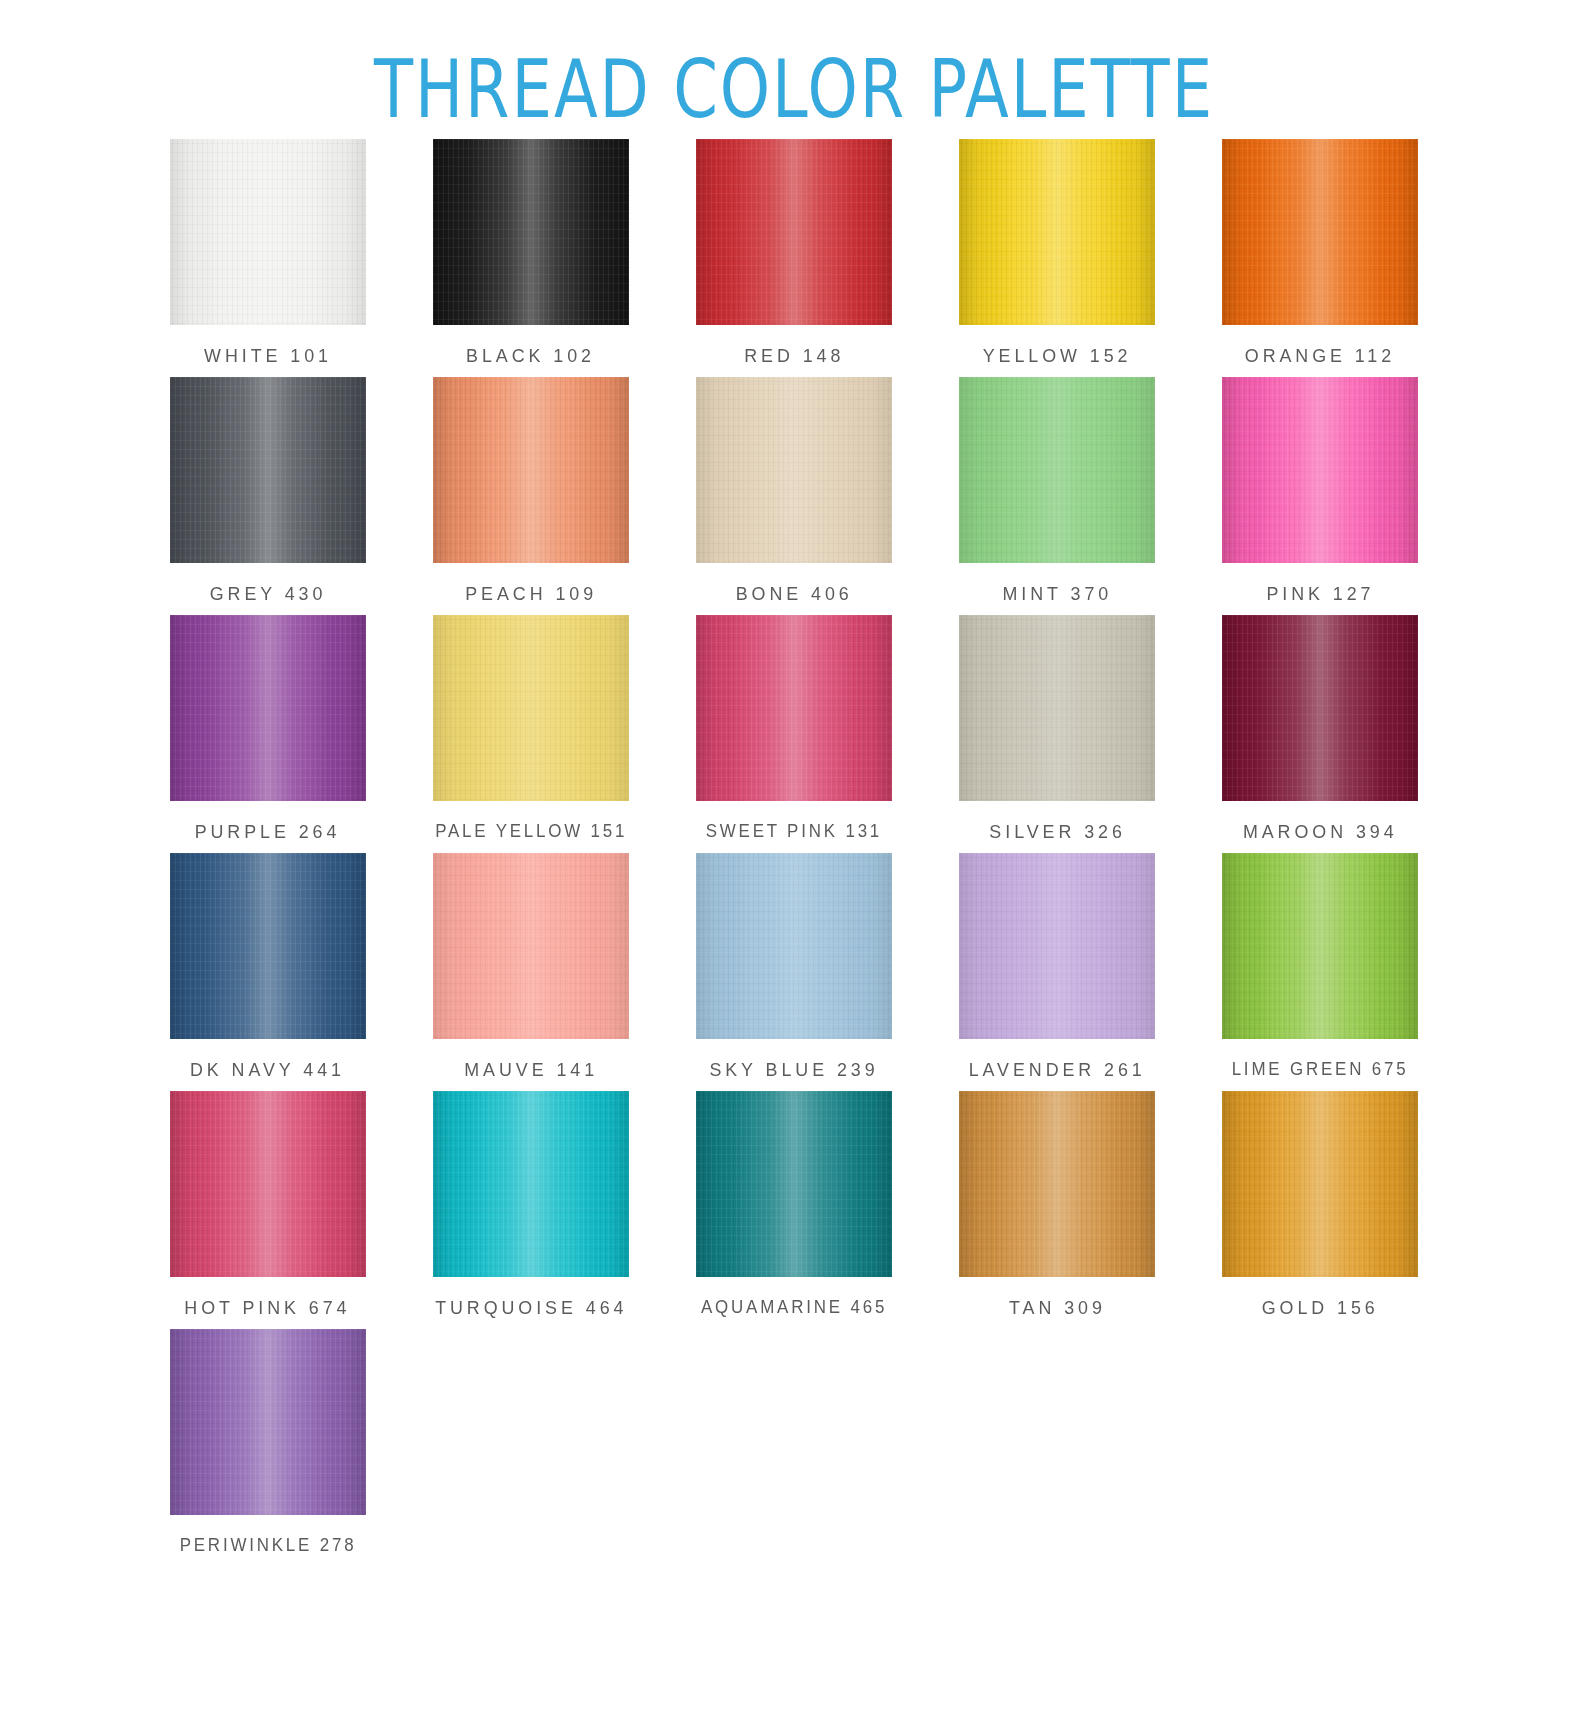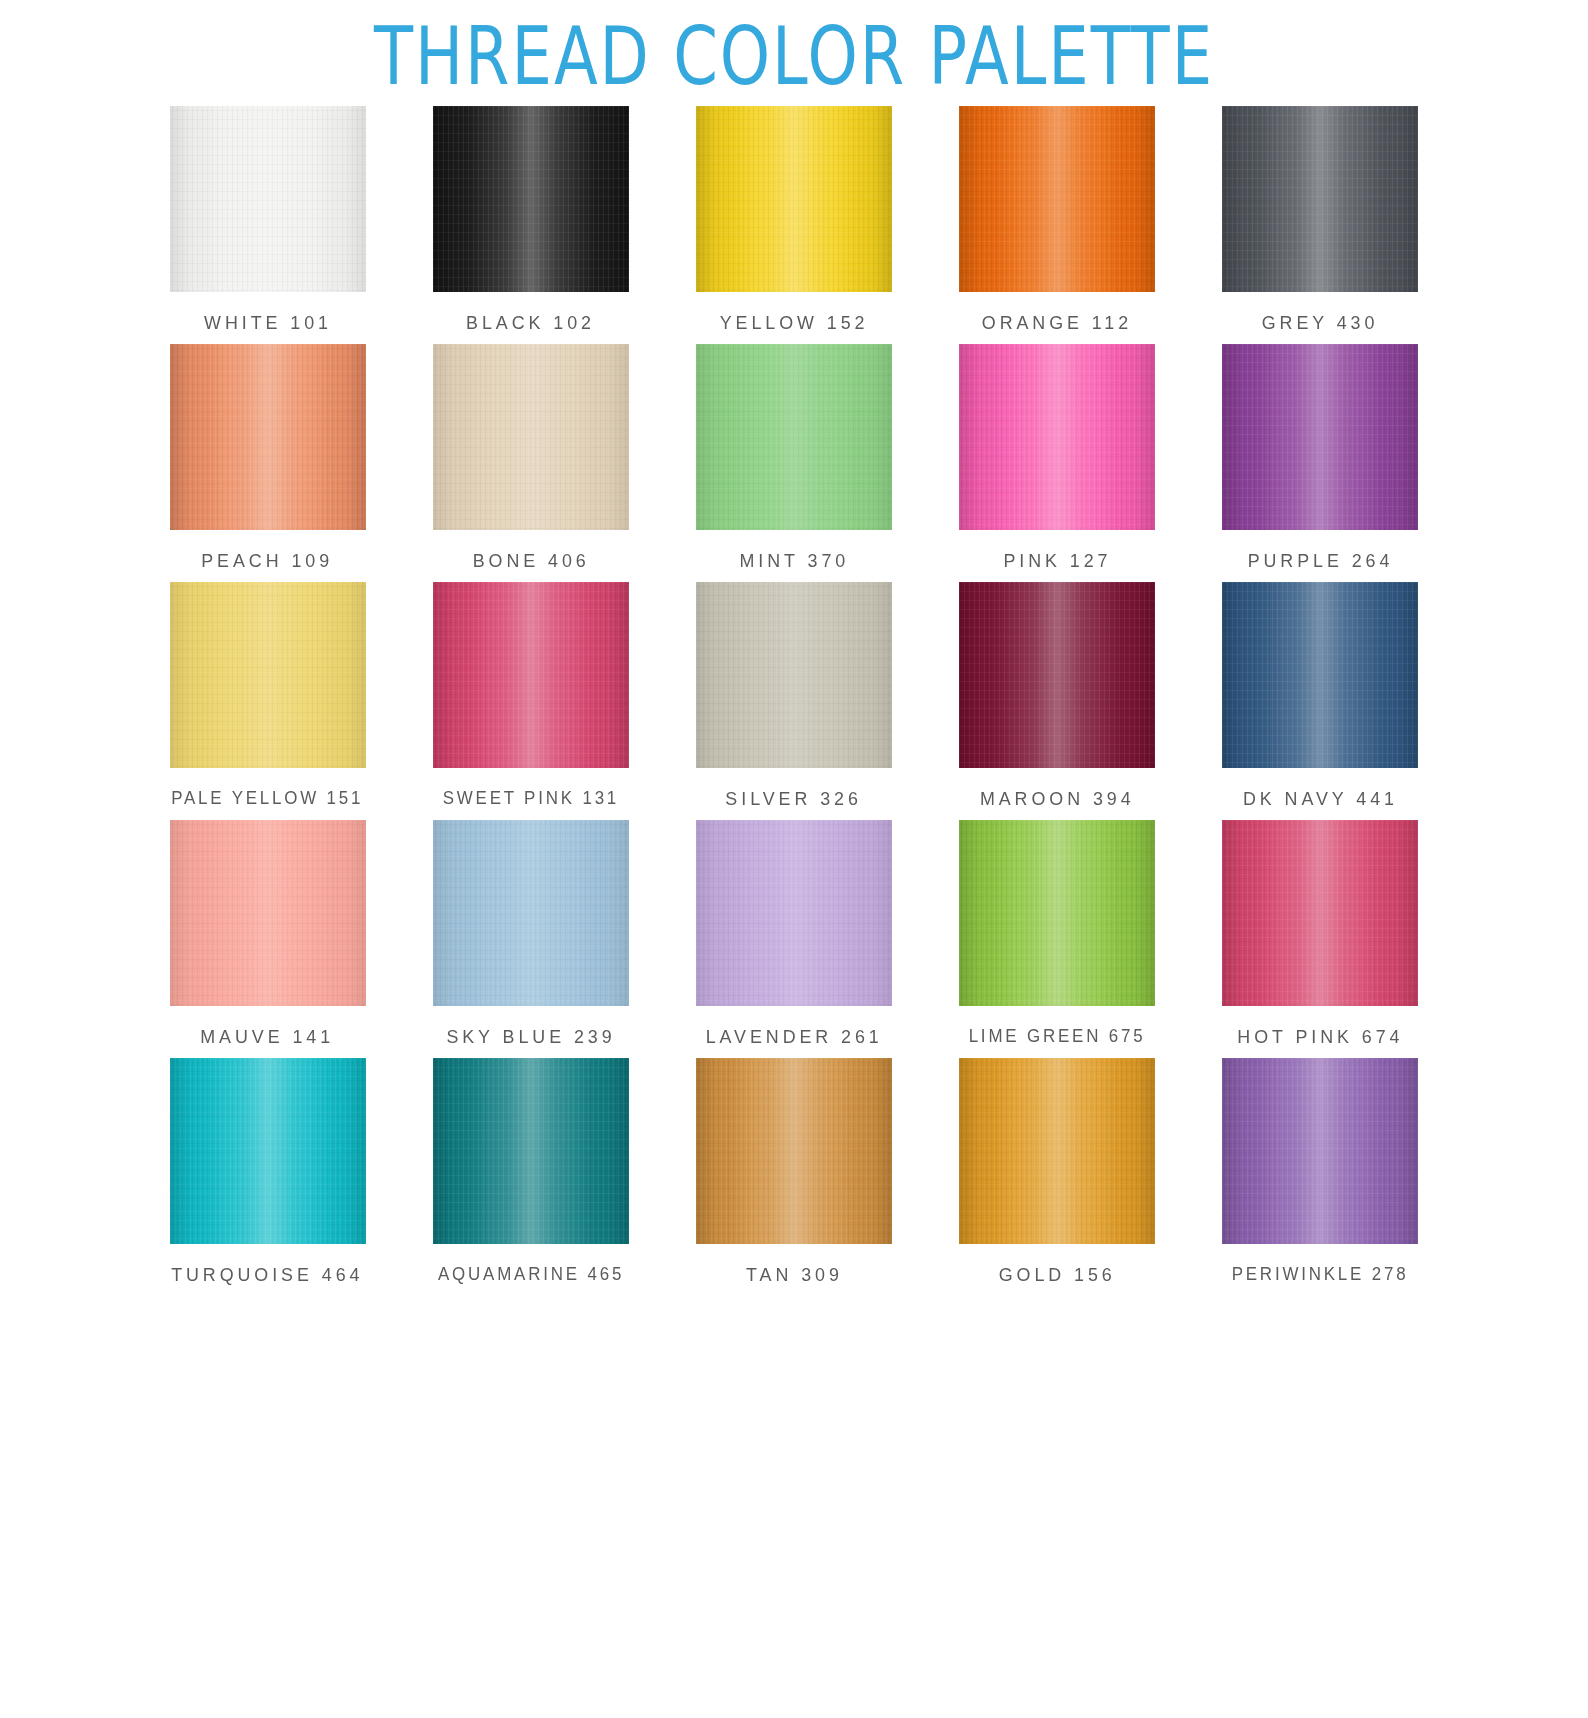--- a/index.html
+++ b/index.html
@@ -9,20 +9,21 @@
     height:1718px;
     background:#ffffff;
     font-family:"Liberation Sans", sans-serif;
     overflow:hidden;
   }
   .page{
     position:relative;
     width:1588px;
     height:1540px;
     box-sizing:border-box;
+    margin-top:33px;
   }
 
   
   .title{
     text-align:center;
     font-family:"DejaVu Sans", sans-serif;
     font-size:66px;
     line-height:1;
     letter-spacing:2px;
     font-weight:400;
@@ -159,20 +160,30 @@
           <div class="base" style="background: rgb(22, 22, 22);"></div>
           <div class="fibres"></div>
           <div class="flecks"></div>
           <div class="edge"></div>
           <div class="sheen"></div>
         </div>
         <div class="label" style="color: rgb(91, 91, 91);">BLACK 102</div>
       </div>
       <div class="cell">
         <div class="swatch">
+          <div class="base" style="background: rgb(204, 42, 47);"></div>
+          <div class="fibres"></div>
+          <div class="flecks"></div>
+          <div class="edge"></div>
+          <div class="sheen"></div>
+        </div>
+        <div class="label" style="color: rgb(91, 91, 91);">RED 148</div>
+      </div>
+      <div class="cell">
+        <div class="swatch">
           <div class="base" style="background: rgb(245, 209, 23);"></div>
           <div class="fibres"></div>
           <div class="flecks"></div>
           <div class="edge"></div>
           <div class="sheen"></div>
         </div>
         <div class="label" style="color: rgb(91, 91, 91);">YELLOW 152</div>
       </div>
       <div class="cell">
         <div class="swatch">

